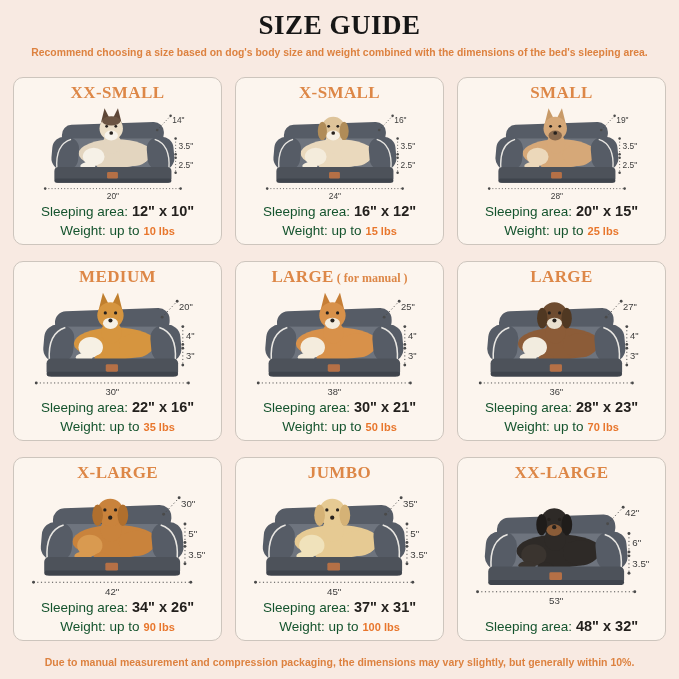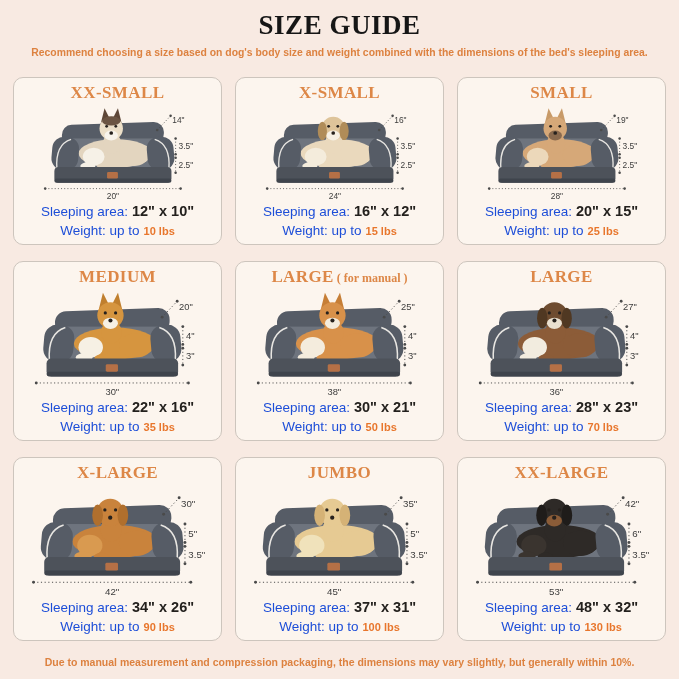--- a/index.html
+++ b/index.html
@@ -31,21 +31,21 @@
   .card-title{
     font-family:"Liberation Serif",serif;font-weight:bold;
     color:#dd8747;font-size:17px;letter-spacing:.4px;line-height:22px;
     white-space:nowrap;
   }
   .title-suffix{font-size:12px;font-weight:bold;letter-spacing:0;}
   .illus{position:relative;flex:1;width:100%;min-height:0;}
   .illus svg{position:absolute;left:0;top:0;width:100%;height:100%;}
   svg text{font-family:"Liberation Sans",sans-serif;font-size:10px;fill:#3c3c3c;}
   .line{line-height:18px;white-space:nowrap;}
-  .line .lbl{font-size:13.5px;color:#1d4ed8;}
+  .line .lbl{font-size:13.5px;color:#14532d;}
   .line .val{font-weight:bold;color:#23201d;font-size:14.5px;margin-left:4px;}
   .line.weight .val{color:#e8762c;font-size:11px;}
   .footer{
     text-align:center;color:#dd8240;font-weight:bold;
     font-size:10.5px;margin-top:15px;
   }
 </style>
 </head>
 <body>
 
@@ -495,18 +495,17 @@
           <line x1="172" y1="63" x2="172" y2="81" stroke="#4a4a4a" stroke-width="1" stroke-dasharray="1.2 2.6"></line>
           <circle cx="172" cy="63" r="1.5" fill="#4a4a4a"></circle>
           <circle cx="172" cy="81" r="1.5" fill="#4a4a4a"></circle>
           <text x="97" y="113" text-anchor="middle">53"</text>
           <text x="168" y="22" text-anchor="start">42"</text>
           <text x="175.5" y="53" text-anchor="start">6"</text>
           <text x="175.5" y="75" text-anchor="start">3.5"</text>
         </svg>
       </div>
     <div class="line sleep"><span class="lbl">Sleeping area:</span><span class="val">48" x 32"</span></div>
-    <div class="line weight"><span class="lbl">Weight: up to</span><span class="val">130 lbs</span></div>
   </div>
 
 </div>
 
 <div class="footer">Due to manual measurement and compression packaging, the dimensions may vary slightly, but generally within 10%.</div>
 
 </body></html>

